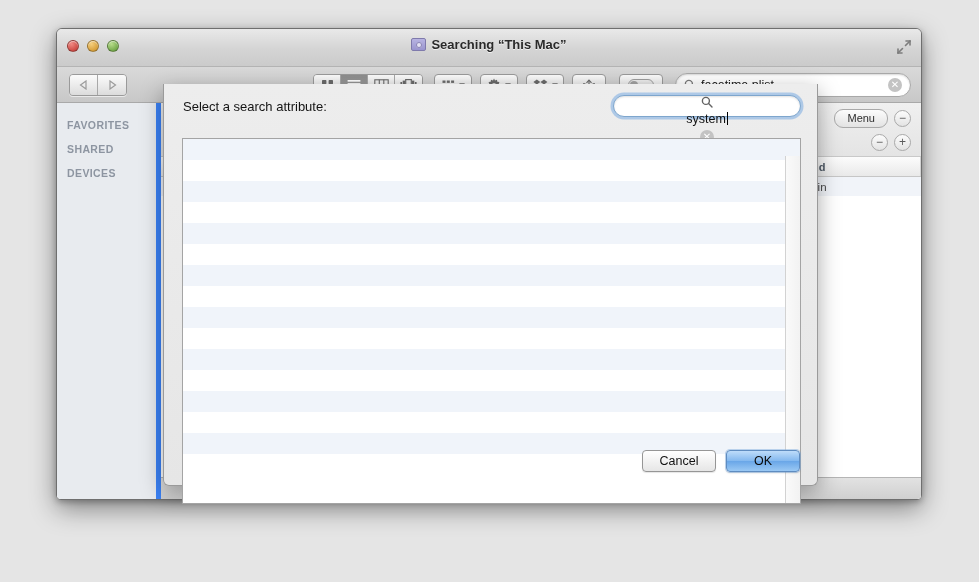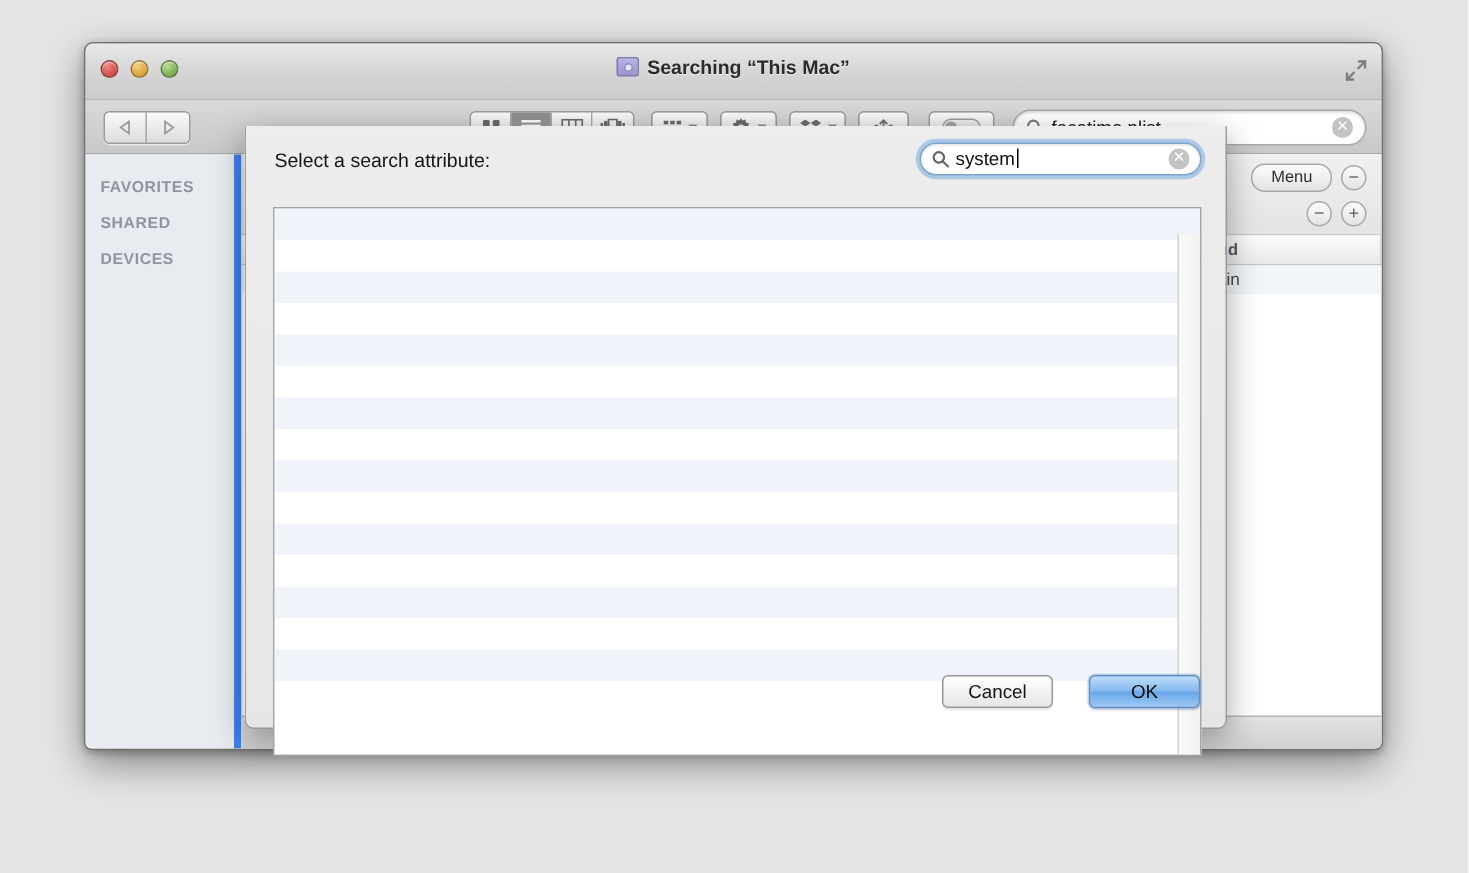--- a/index.html
+++ b/index.html
@@ -355,20 +355,21 @@
     right: 16px; top: 11px;
     width: 188px; height: 22px;
     border-radius: 11px;
     background: #ffffff;
     border: 1px solid #7ea6cd;
     box-shadow: 0 0 0 2.5px rgba(122,171,226,0.55),
                 inset 0 1px 2px rgba(0,0,0,0.12);
     display: flex; align-items: center;
     padding: 0 7px;
     gap: 4px;
+    flex-direction: column;
   }
   .sheet-search .txt {
     flex: 1;
     font-size: 12.5px;
     color: #111111;
     position: relative;
   }
   .caret-bar {
     display: inline-block;
     width: 1px;
@@ -451,21 +452,21 @@
     right: 0; top: 17px; bottom: 0;
     width: 15px;
     background: linear-gradient(to right, #fafafa, #f2f2f2);
     border-left: 1px solid #d2d2d2;
   }
 
   .sheet-buttons {
     position: absolute;
     right: 17px; bottom: 13px;
     display: flex;
-    gap: 24px;
+    gap: 10px;
   }
   .btn {
     height: 22px;
     min-width: 74px;
     border-radius: 4px;
     border: 1px solid #969696;
     background: linear-gradient(to bottom, #ffffff, #e6e6e6);
     font-size: 12.5px;
     color: #131313;
     display: flex; align-items: center; justify-content: center;

